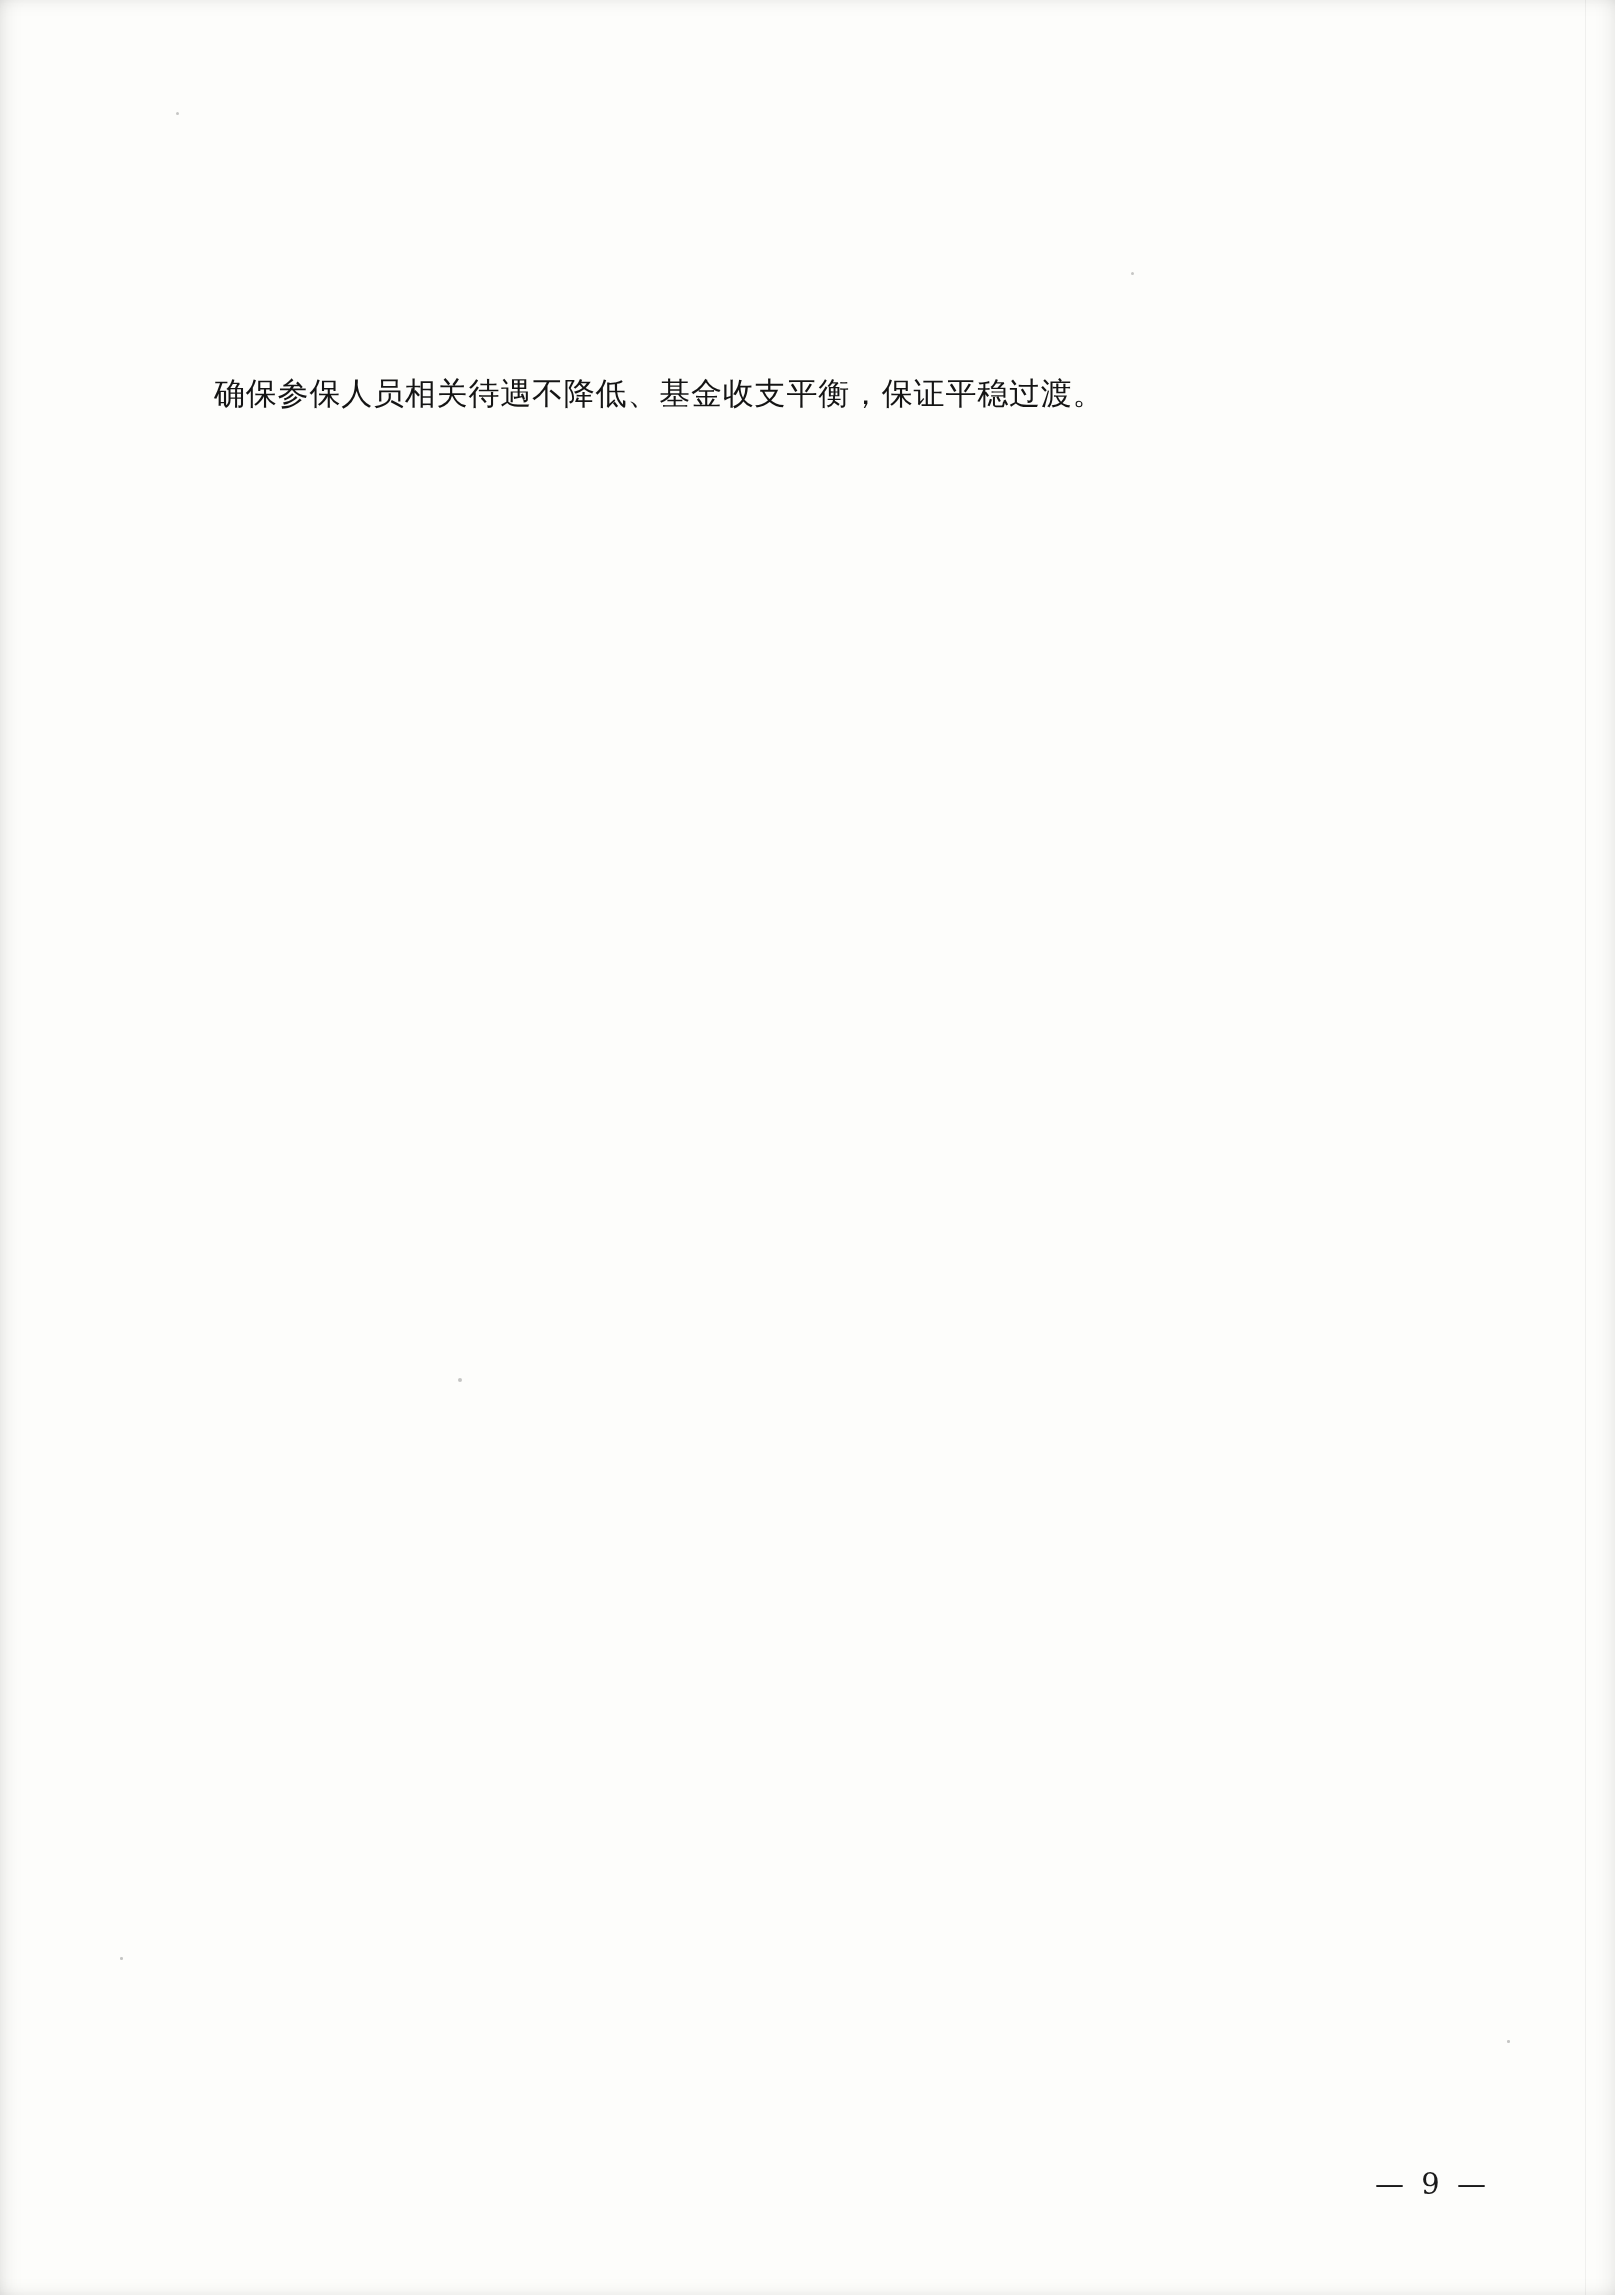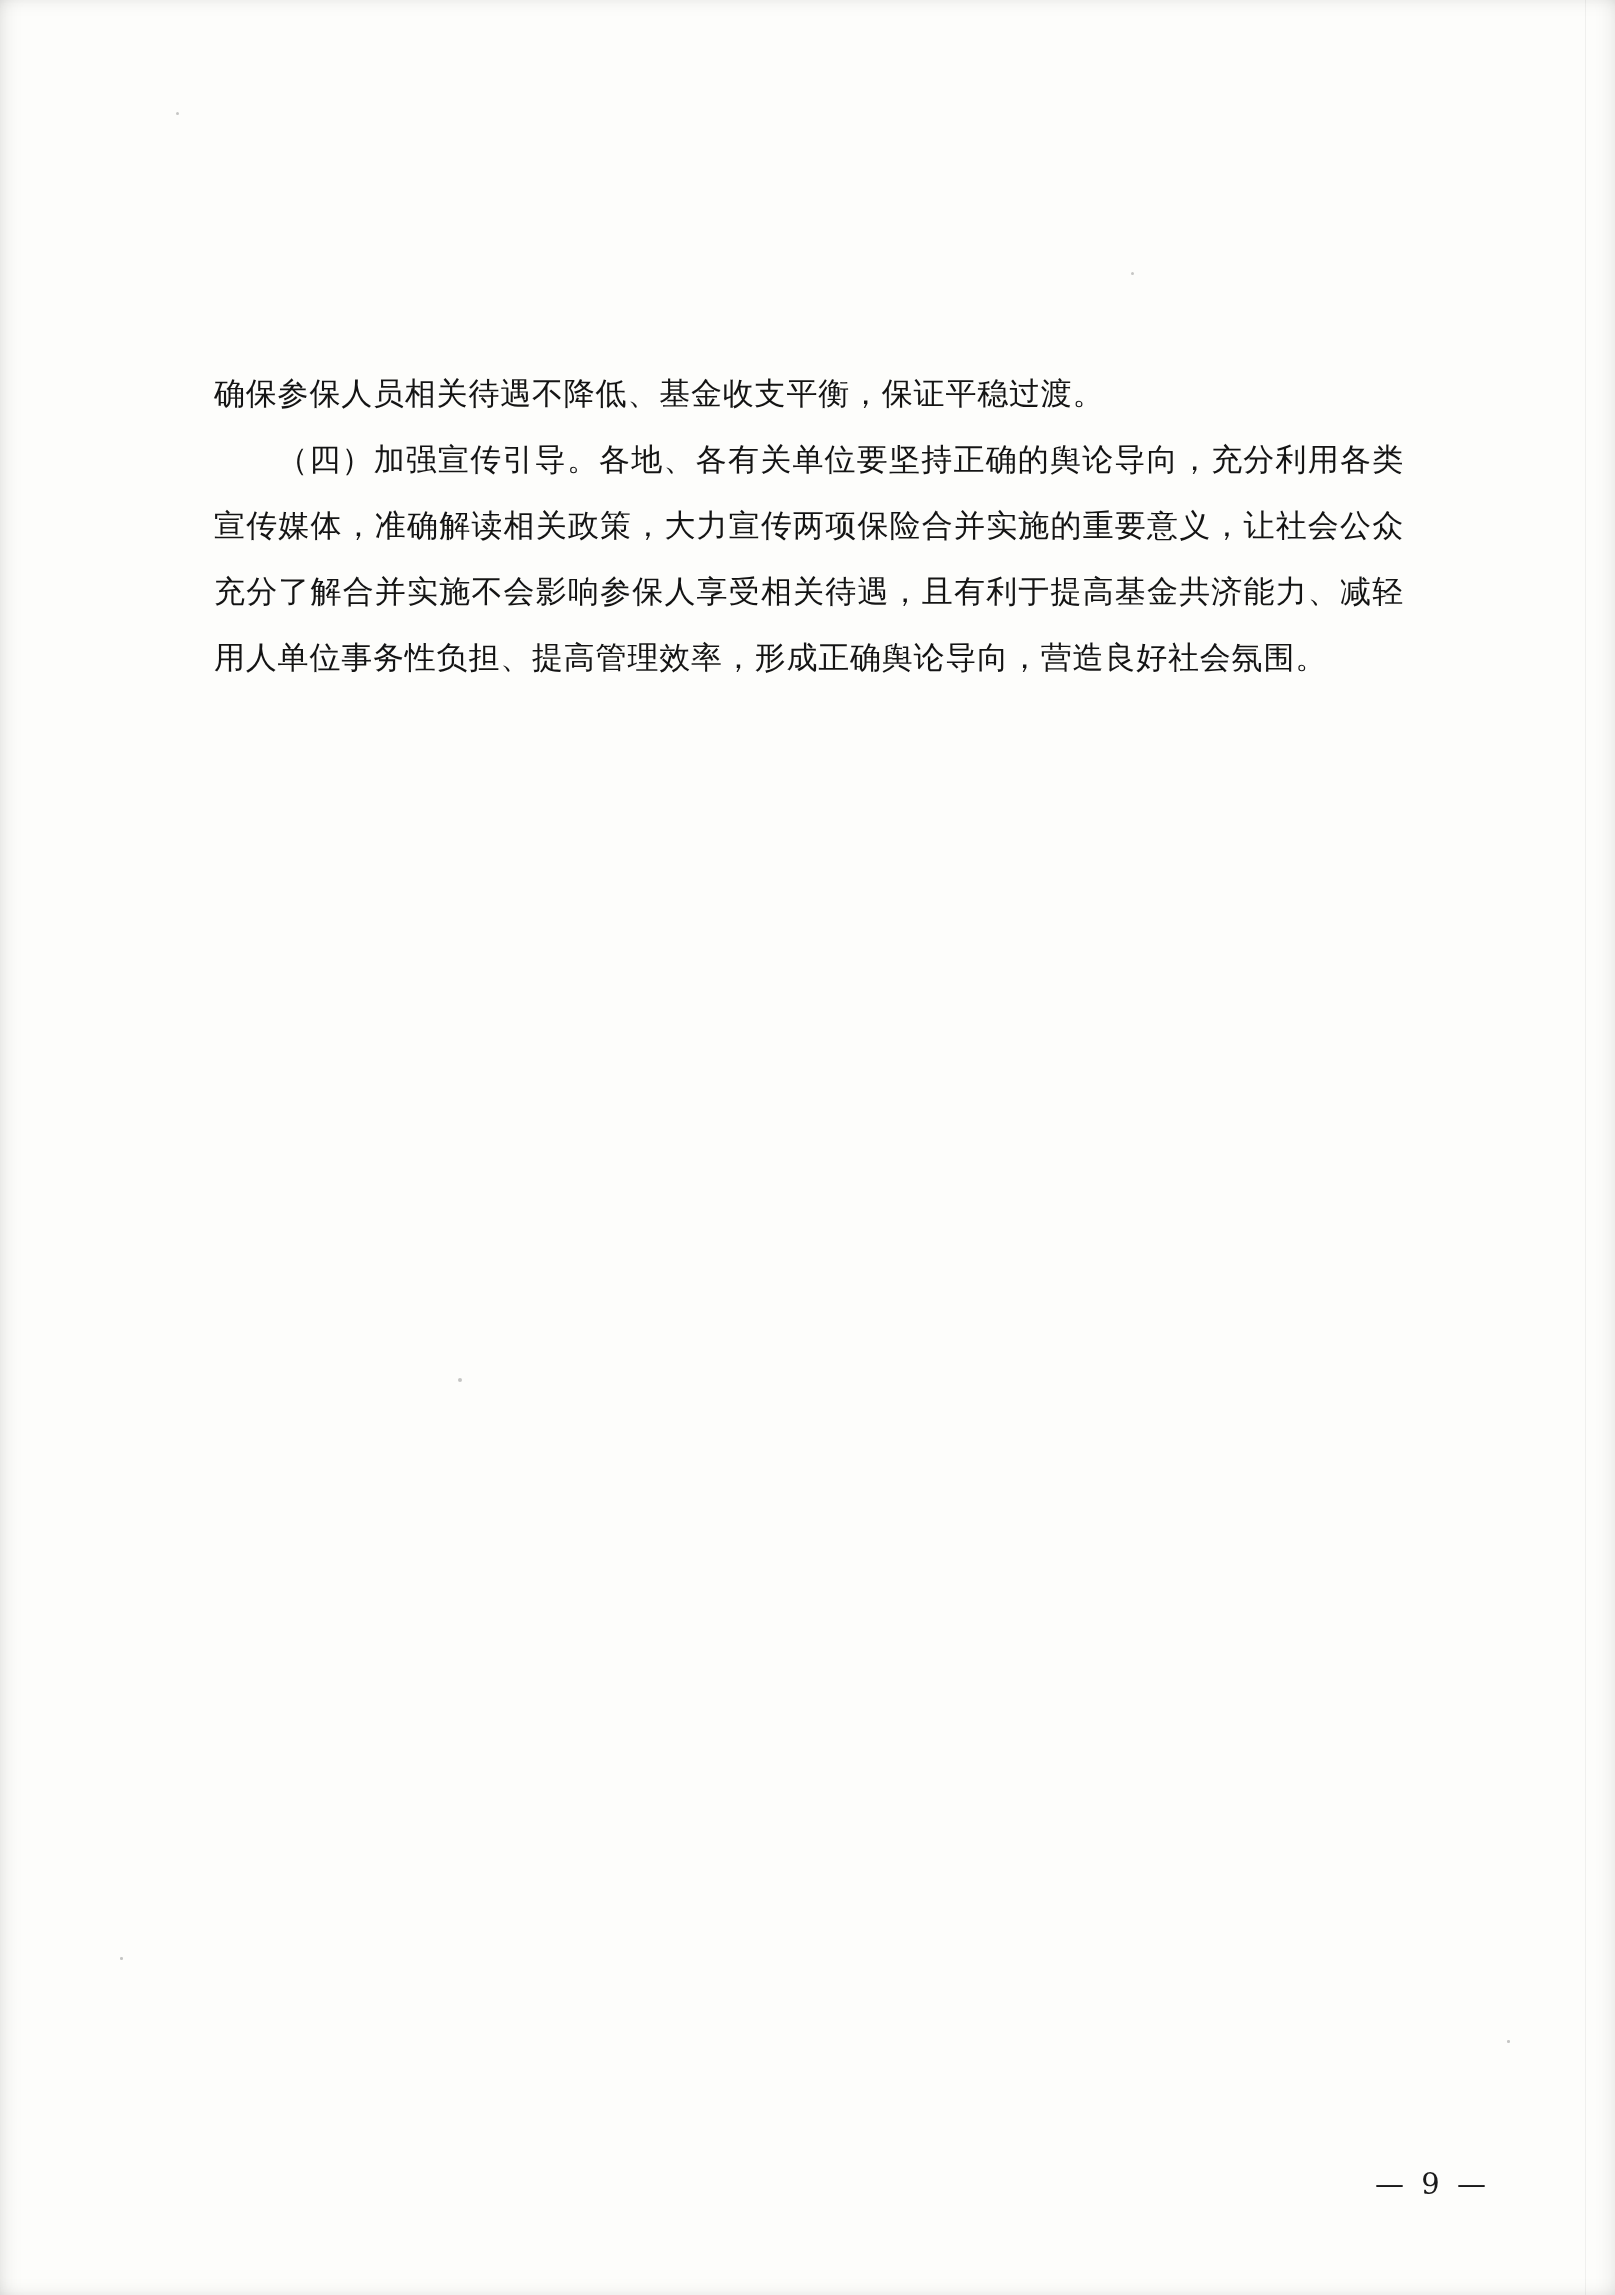--- a/index.html
+++ b/index.html
@@ -100,19 +100,18 @@
   <div class="scan-line right"></div>
 
   <div class="speck" style="left:176px; top:112px; width:3.3px; height:3.3px;"></div>
   <div class="speck" style="left:1131px; top:272px; width:3.3px; height:3.3px;"></div>
   <div class="speck" style="left:458px; top:1378px; width:4px; height:4px;"></div>
   <div class="speck" style="left:1507px; top:2040px; width:2.6px; height:2.6px;"></div>
   <div class="speck" style="left:120px; top:1957px; width:2.6px; height:2.6px;"></div>
 
   <div id="text-block">
     <p class="para">确保参保人员相关待遇不降低、基金收支平衡，保证平稳过渡。</p>
-    <p class="para indent">（四）加强宣传引导。各地、各有关单位要坚持正确的舆论导向，充分利用各类宣传媒体，准确解读相关政策，大力宣传两项保险合并实施的重要意义，让社会公众充分了解合并实施不会影响参保人享受相关待遇，且有利于提高基金共济能力、减轻用人单位事务性负担、提高管理效率，形成正确舆论导向，营造良好社会氛围。</p>
   </div>
 
   <div id="page-number">— 9 —</div>
 
 </div>
 
 
 </body></html>

